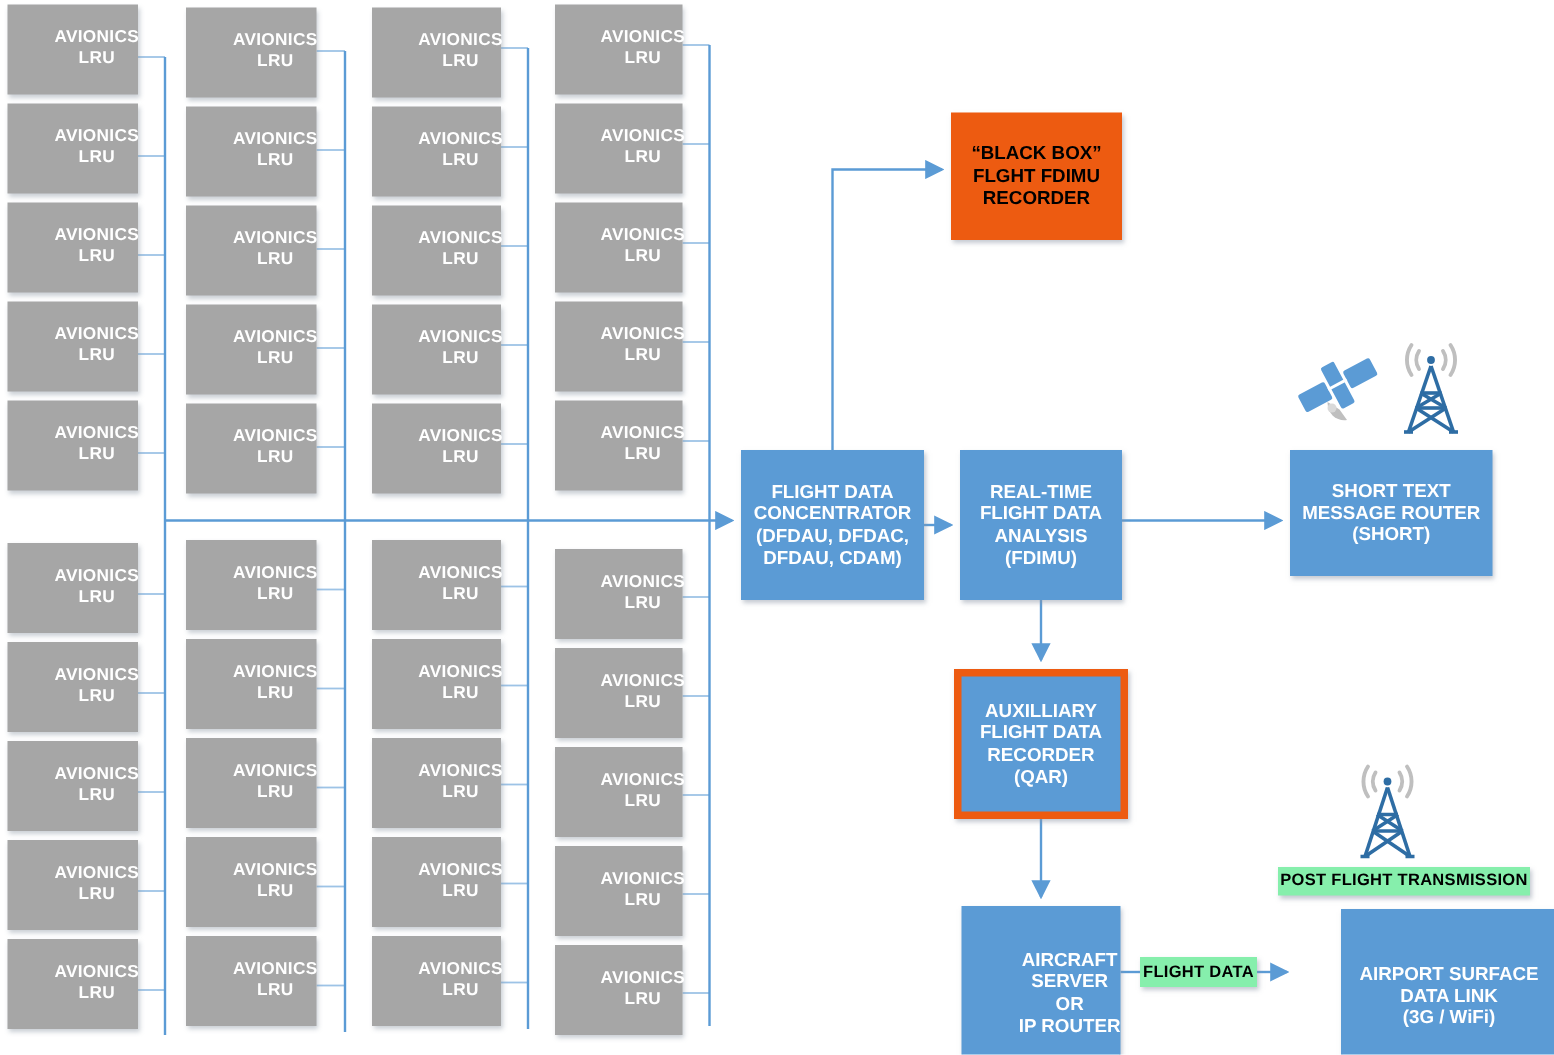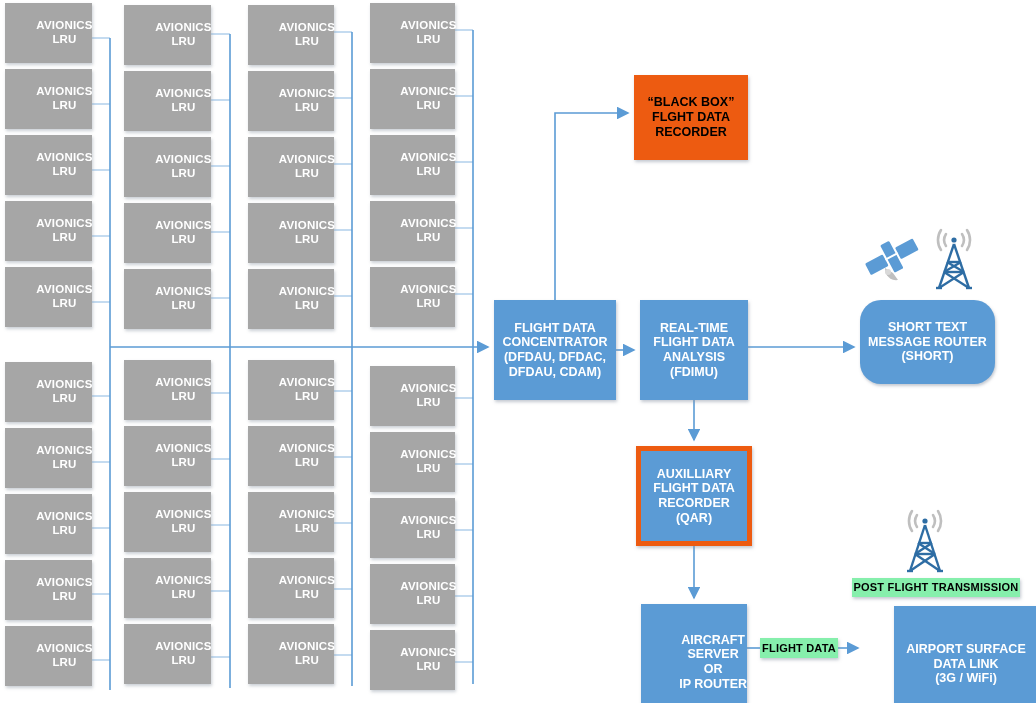--- a/index.html
+++ b/index.html
@@ -454,41 +454,41 @@
         <div>
           <span class="l1">AVIONICS</span>
           <span class="l2">LRU</span>
         </div>
       </div>
     </div>
   <div id="node-layer">
       <div class="node orange" style="left: 634px; top: 75px; width: 114px; height: 85px;">
         <div>
           <div>“BLACK BOX”</div>
-          <div>FLGHT DATA</div>
+          <div>FLGHT FDIMU</div>
           <div>RECORDER</div>
         </div>
       </div>
       <div class="node blue" style="left: 494px; top: 300px; width: 122px; height: 100px;">
         <div>
           <div>FLIGHT DATA</div>
           <div>CONCENTRATOR</div>
           <div>(DFDAU, DFDAC,</div>
           <div>DFDAU, CDAM)</div>
         </div>
       </div>
       <div class="node blue" style="left: 640px; top: 300px; width: 108px; height: 100px;">
         <div>
           <div>REAL-TIME</div>
           <div>FLIGHT DATA</div>
           <div>ANALYSIS</div>
           <div>(FDIMU)</div>
         </div>
       </div>
-      <div class="node blue" style="left: 860px; top: 300px; width: 135px; height: 84px; border-radius: 21px;">
+      <div class="node blue" style="left: 860px; top: 300px; width: 135px; height: 84px;">
         <div>
           <div>SHORT TEXT</div>
           <div>MESSAGE ROUTER</div>
           <div>(SHORT)</div>
         </div>
       </div>
       <div class="node qar" style="left: 636px; top: 446px; width: 116px; height: 100px;">
         <div>
           <div>AUXILLIARY</div>
           <div>FLIGHT DATA</div>

